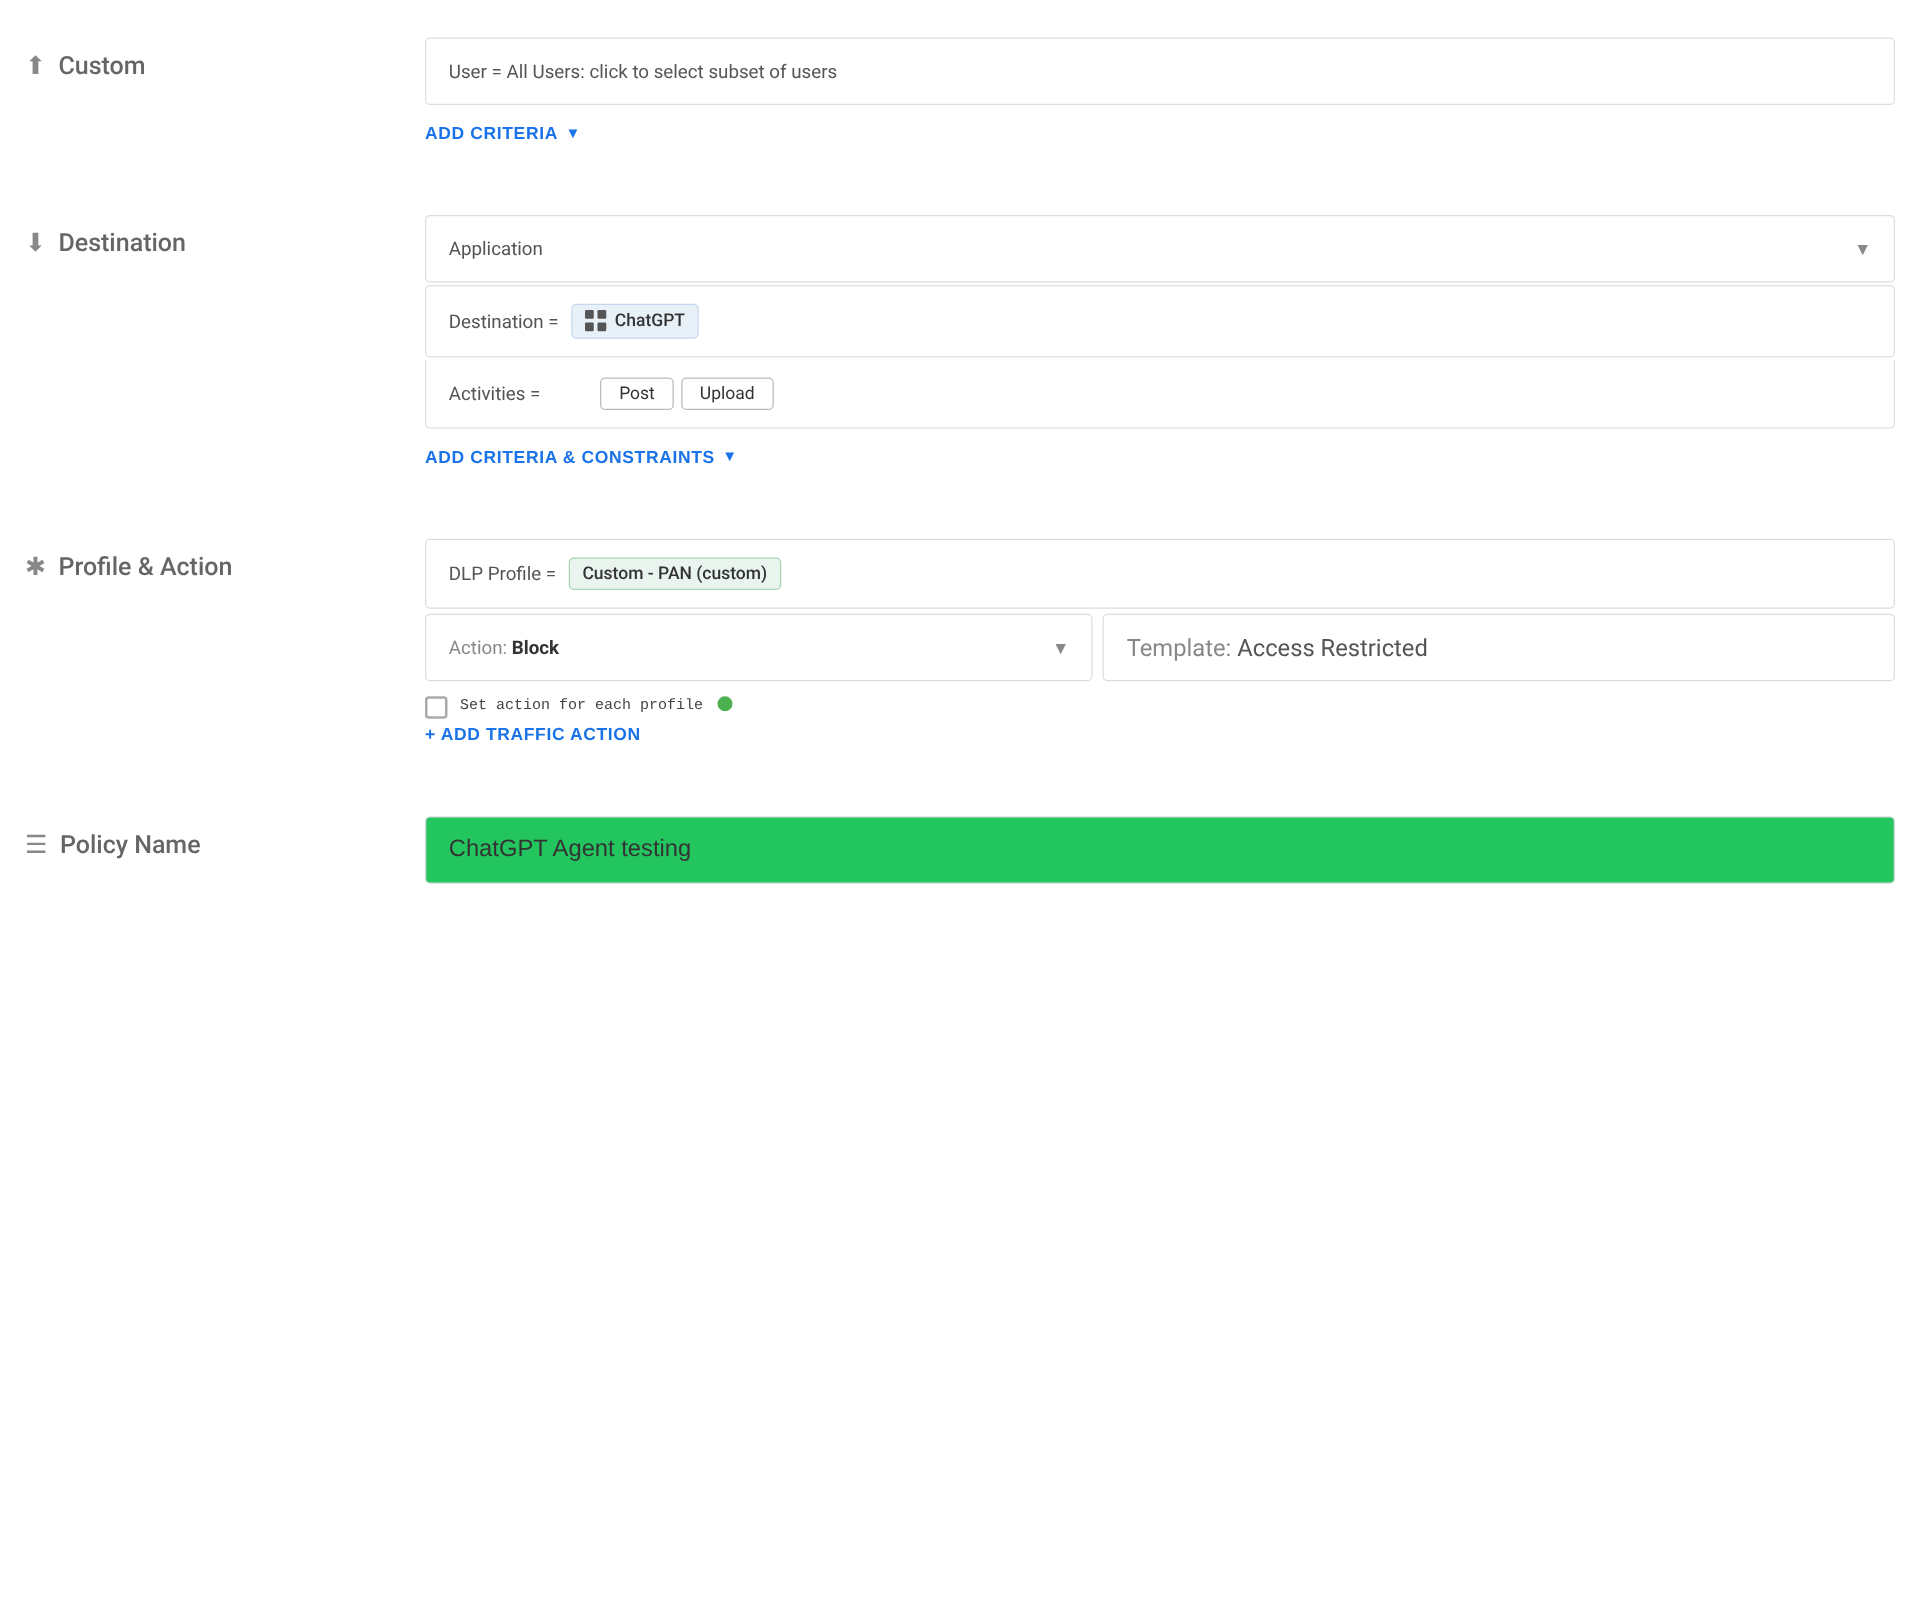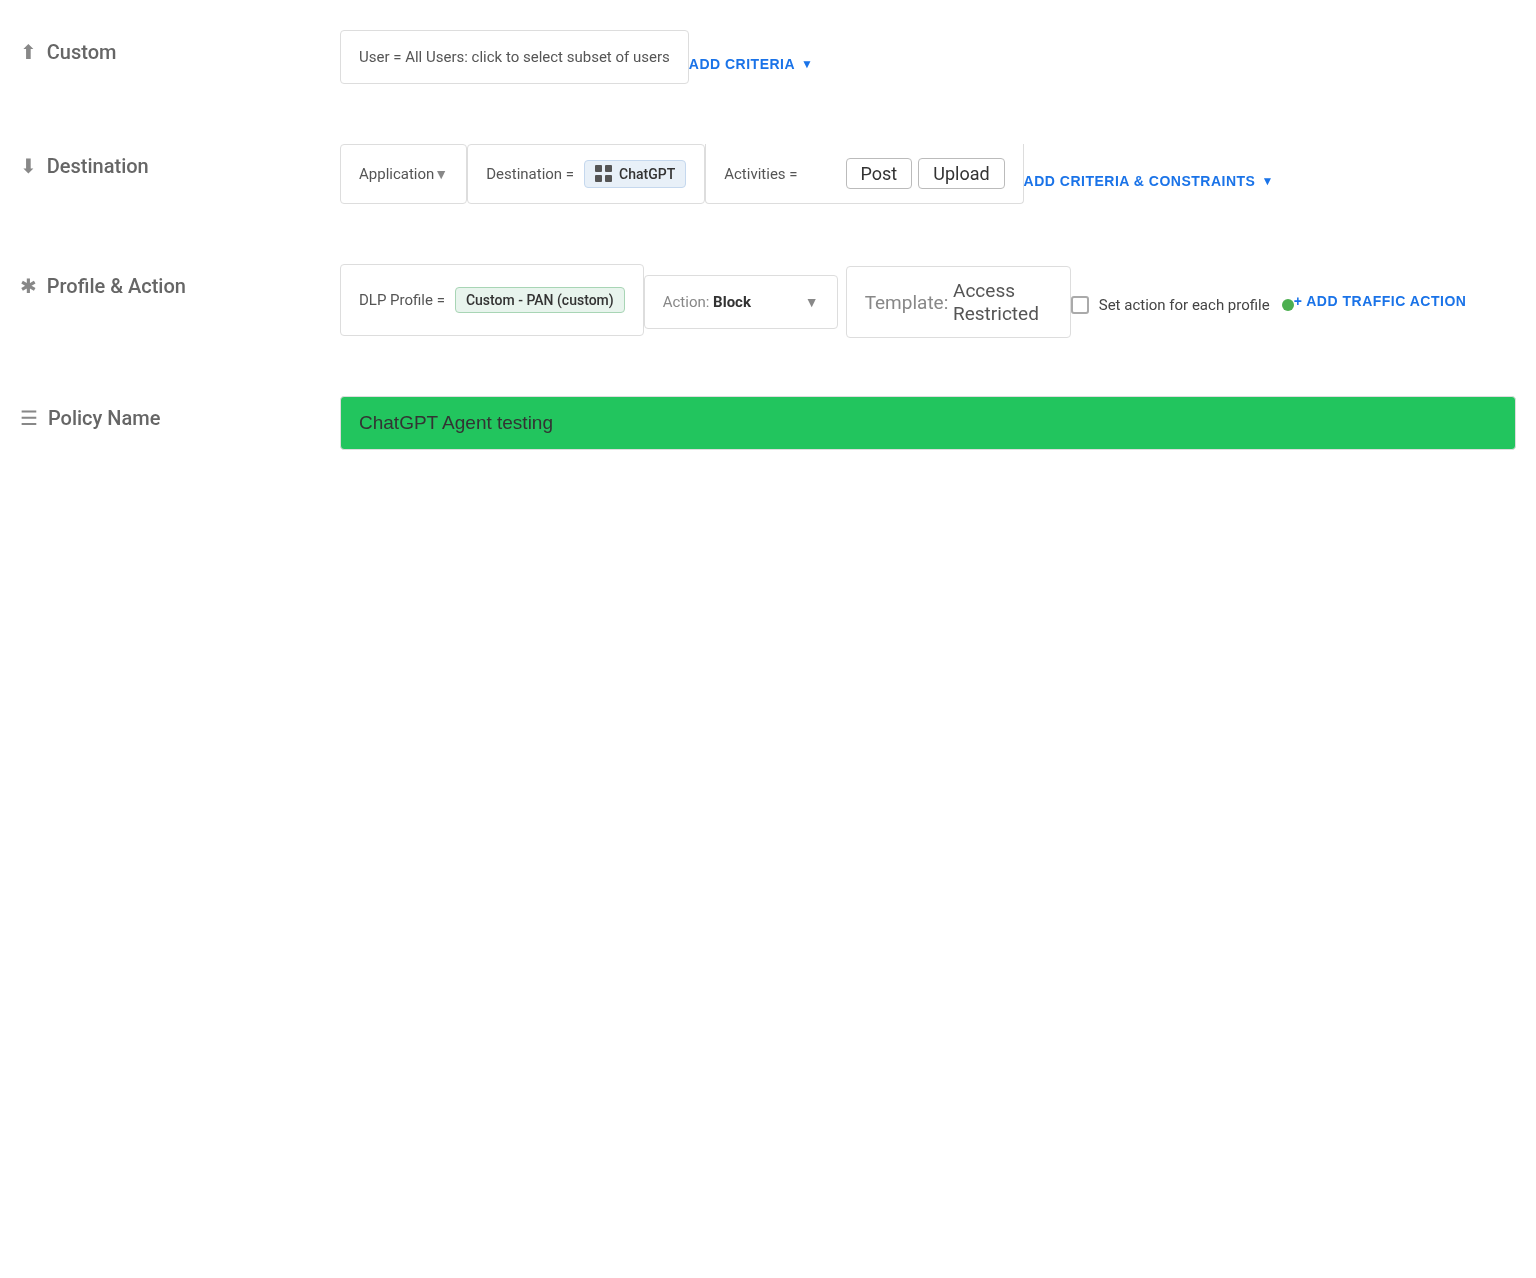--- a/index.html
+++ b/index.html
@@ -30,21 +30,21 @@
       font-weight: 500;
       padding-top: 10px;
     }
     .section-icon {
       font-size: 20px;
       color: #888;
     }
     .section-content {
       flex: 1;
       display: flex;
-      flex-direction: row;
+      flex-direction: column;
       gap: 0;
     }
     .field-row {
       border: 1px solid #ddd;
       border-radius: 4px;
       padding: 14px 18px;
       background: #fff;
       font-size: 15px;
       color: #555;
       margin-bottom: 2px;
@@ -172,25 +172,25 @@
       flex: 1.2;
       min-height: 54px;
       display: flex;
       align-items: center;
     }
     .template-label {
       color: #888;
     }
     .checkbox-row {
       display: flex;
-      align-items: center;
       gap: 10px;
       padding: 12px 0 4px 0;
-      font-size: 15px;
+      font-size: 12px;
       color: #444;
+      font-family: Liberation Mono, monospace;
     }
     .checkbox {
       width: 18px;
       height: 18px;
       border: 2px solid #aaa;
       border-radius: 3px;
       background: #fff;
       cursor: pointer;
       flex-shrink: 0;
     }
@@ -233,21 +233,21 @@
     }
     .activities-tags {
       display: flex;
       gap: 6px;
       flex-wrap: wrap;
     }
     .activity-tag {
       border: 1px solid #bbb;
       border-radius: 4px;
       padding: 4px 14px;
-      font-size: 18px;
+      font-size: 14px;
       color: #333;
       background: #fff;
     }
   </style>
 </head>
 <body>
 
 <div class="page-container">
 
   <div class="section">

